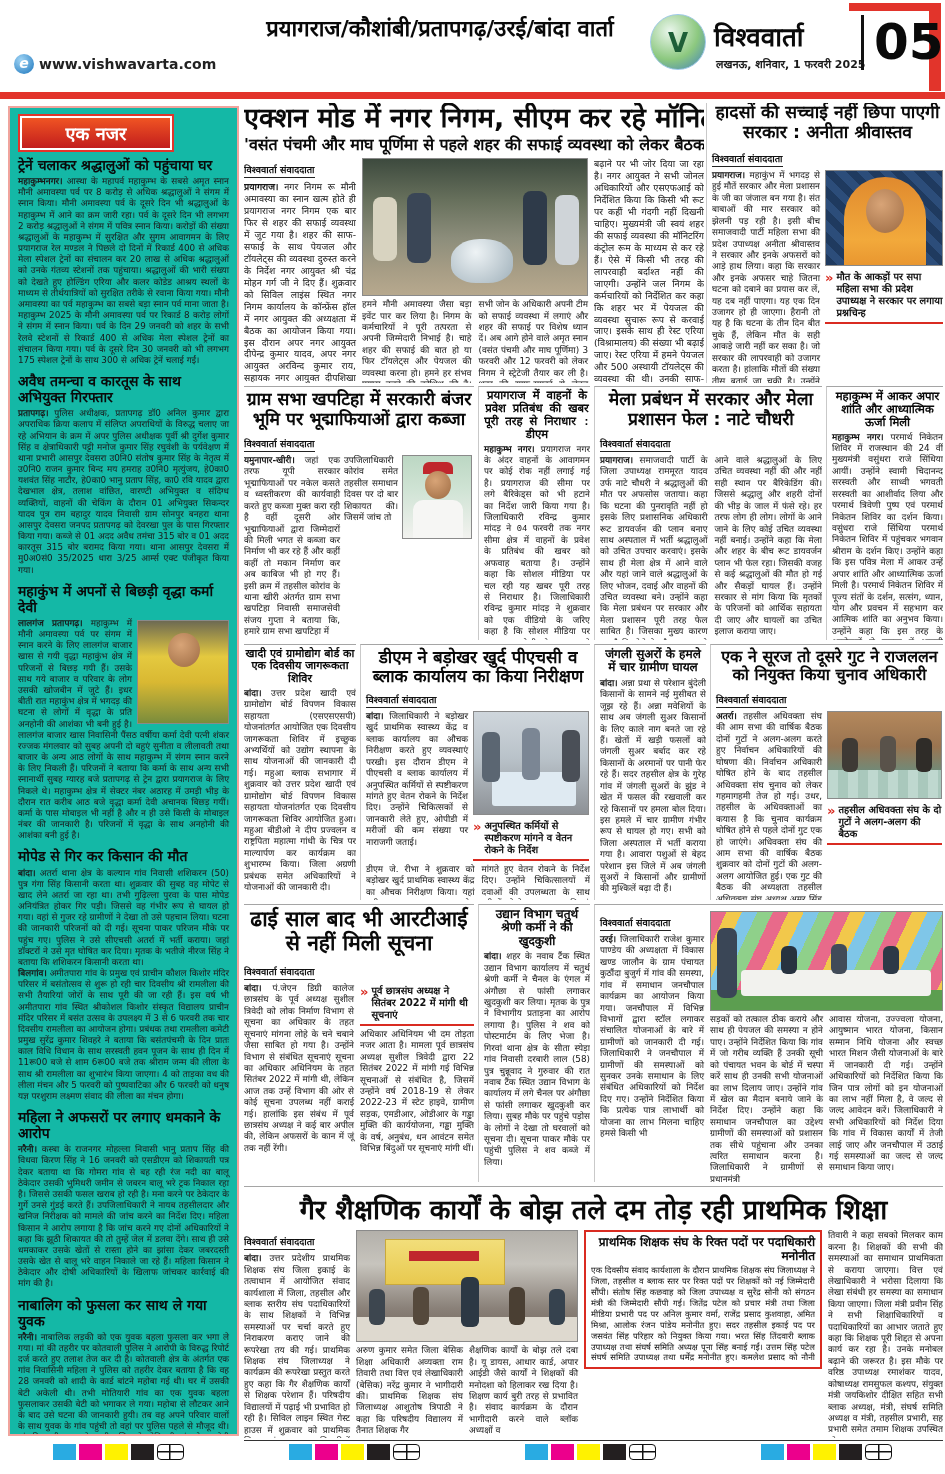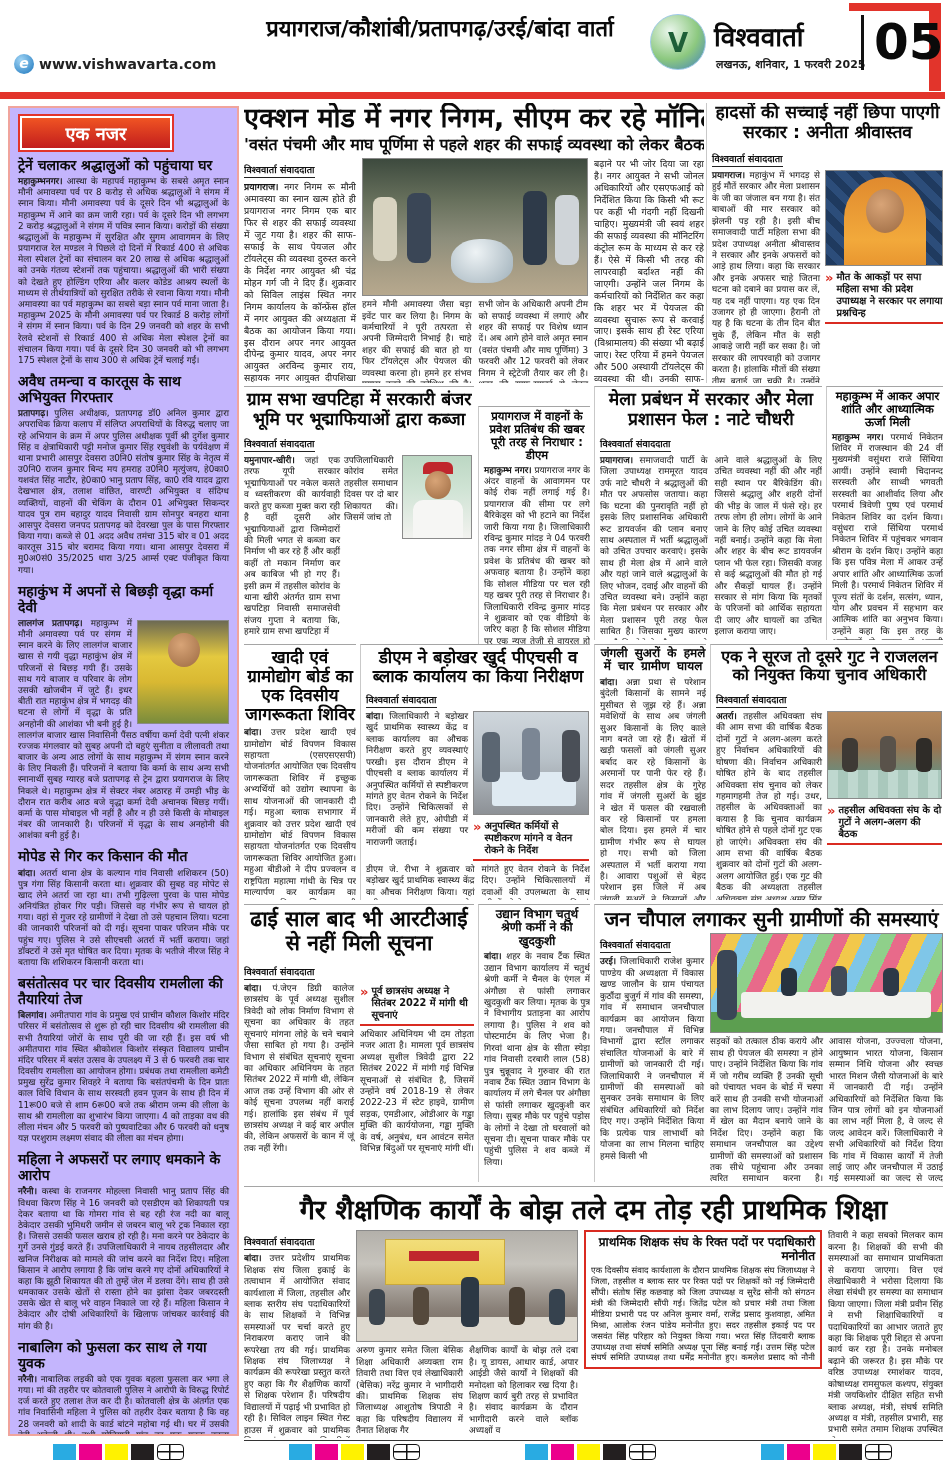--- a/index.html
+++ b/index.html
@@ -35,21 +35,21 @@
           border:1px solid #9fc9e8; color:#1e5e37; font-weight:800; font-size:26px;
           text-align:center; line-height:56px; }
   .mast { position:absolute; left:714px; top:18px; font-size:26px; font-weight:800; color:#0a0a0a; white-space:nowrap; }
   .hdate { position:absolute; left:716px; top:56px; font-size:11px; font-weight:700; color:#1a1a1a; white-space:nowrap; }
   .pagebox { position:absolute; right:4px; top:3px; width:92px; height:88px;
              border-top:8px solid #e2342b; border-right:12px solid #e2342b; }
   .pagenum { margin:4px 0 0 12px; border-left:3px solid #111; padding-left:10px;
              font-size:50px; font-weight:800; color:#0a0a0a; line-height:1.1; }
   
   .eknazar { position:absolute; left:8px; top:106px; width:231px; height:1330px;
-             border:2px solid #f0a49d; padding:5px 8px; overflow:hidden; background:#c4b5fd; }
+             border:2px solid #f0a49d; padding:5px 8px; overflow:hidden; background:#14b8a6; }
   .ektitle { width:152px; background:linear-gradient(180deg,#f05423,#c21d1d); color:#fff;
              font-size:18px; font-weight:800; text-align:center; padding:3px 0;
              border:2px solid #fff; outline:2px solid #e2342b; margin:3px 0 4px 2px; }
   .ekh { font-size:14px; font-weight:700; line-height:1.15; margin:7px 0 3px; color:#0a0a0a; }
   .ekb { font-size:8.8px; line-height:1.27; text-align:justify; color:#191919; }
   .ekphoto { float:right; width:92px; height:104px; margin:2px 0 3px 5px; border:1px solid #8a8a8a;
              background:linear-gradient(180deg,#6d6a52 0%,#e4c93f 35%,#d9b832 60%,#7a8c3c 100%); position:relative; }
   .face { position:absolute; border-radius:50%; background:radial-gradient(circle at 40% 35%,#d8a477,#9c6a42); }
   
   .stag { width:96px; background:#e2342b; color:#fff; font-weight:800; font-size:15px;
@@ -104,21 +104,20 @@
     </div>
     <p class="ekb"><span class="dl">लालगंज प्रतापगढ़।</span> <span>महाकुम्भ में मौनी अमावस्या पर्व पर संगम में स्नान करने के लिए लालगंज बाजार खास से गयी वृद्धा महाकुंभ क्षेत्र में परिजनों से बिछड़ गयी हैं। उसके साथ गये बाजार व परिवार के लोग उसकी खोजबीन में जुटे हैं। इधर बीती रात महाकुंभ क्षेत्र में भगदड़ की घटना से लोगों में वृद्धा के प्रति अनहोनी की आशंका भी बनी हुई है। लालगंज बाजार खास निवासिनी पैंसठ वर्षीया कर्मा देवी पत्नी शंकर रज्जक मंगलवार को सुबह अपनी दो बहुएं सुनीता व लीलावती तथा बाजार के अन्य आठ लोगों के साथ महाकुम्भ में संगम स्नान करने के लिए निकली हैं। परिजनों ने बताया कि कर्मा के साथ अन्य सभी स्नानार्थी सुबह ग्यारह बजे प्रतापगढ़ से ट्रेन द्वारा प्रयागराज के लिए निकले थे। महाकुम्भ क्षेत्र में सेक्टर नंबर अठारह में उमड़ी भीड़ के दौरान रात करीब आठ बजे वृद्धा कर्मा देवी अचानक बिछड़ गयीं। कर्मा के पास मोबाइल भी नहीं है और न ही उसे किसी के मोबाइल नंबर की जानकारी है। परिजनों में वृद्धा के साथ अनहोनी की आशंका बनी हुई है।</span></p>
   </div>
 
   <div>
     <div class="ekh">मोपेड से गिर कर किसान की मौत</div>
     <p class="ekb"><span class="dl">बांदा।</span> <span>अतर्रा थाना क्षेत्र के कल्यान गांव निवासी शशिकरन (50) पुत्र गंगा सिंह किसानी करता था। शुक्रवार की सुबह वह मोपेट से खाद लेने अतर्रा जा रहा था। तभी गुढ़िल्ला पुरवा के पास मोपेड अनियंत्रित होकर गिर पड़ी। जिससे वह गंभीर रूप से घायल हो गया। वहां से गुजर रहे ग्रामीणों ने देखा तो उसे पहचान लिया। घटना की जानकारी परिजनों को दी गई। सूचना पाकर परिजन मौके पर पहुंच गए। पुलिस ने उसे सीएचसी अतर्रा में भर्ती कराया। जहां डॉक्टरों ने उसे मृत घोषित कर दिया। मृतक के भतीजे नीरज सिंह ने बताया कि शशिकरन किसानी करता था।</span></p>
   </div>
 
   <div>
-    <div class="ekh">बसंतोत्सव पर चार दिवसीय रामलीला की तैयारियां तेज</div>
     <p class="ekb"><span class="dl">बिलगांव।</span> <span>अमीतपारा गांव के प्रमुख एवं प्राचीन कौशल किशोर मंदिर परिसर में बसंतोत्सव से शुरू हो रही चार दिवसीय श्री रामलीला की सभी तैयारियां जोरों के साथ पूरी की जा रही हैं। इस वर्ष भी अमीतपारा गांव स्थित श्रीकोशल किशोर संस्कृत विद्यालय प्राचीन मंदिर परिसर में बसंत उत्सव के उपलक्ष्य में 3 से 6 फरवरी तक चार दिवसीय रामलीला का आयोजन होगा। प्रबंधक तथा रामलीला कमेटी प्रमुख सुरेंद्र कुमार शिवहरे ने बताया कि बसंतपंचमी के दिन प्रातः काल विधि विधान के साथ सरस्वती हवन पूजन के साथ ही दिन में 11रू00 बजे से शाम 6रू00 बजे तक श्रीराम जन्म की लीला के साथ श्री रामलीला का शुभारंभ किया जाएगा। 4 को ताड़का वध की लीला मंचन और 5 फरवरी को पुष्पवाटिका और 6 फरवरी को धनुष यज्ञ परशुराम लक्ष्मण संवाद की लीला का मंचन होगा।</span></p>
   </div>
 
   <div>
     <div class="ekh">महिला ने अफसरों पर लगाए धमकाने के आरोप</div>
     <p class="ekb"><span class="dl">नरैनी।</span> <span>कस्बा के राजनगर मोहल्ला निवासी भानु प्रताप सिंह की विधवा किरण सिंह ने 16 जनवरी को एसडीएम को शिकायती पत्र देकर बताया था कि गोमरा गांव से बह रही रंज नदी का बालू ठेकेदार उसकी भुमिधरी जमीन से जबरन बालू भरे ट्रक निकाल रहा है। जिससे उसकी फसल खराब हो रही है। मना करने पर ठेकेदार के गुर्गे उनसे गुंडई करते हैं। उपजिलाधिकारी ने नायब तहसीलदार और खनिज निरीक्षक को मामले की जांच करने का निर्देश दिए। महिला किसान ने आरोप लगाया है कि जांच करने गए दोनों अधिकारियों ने कहा कि झूठी शिकायत की तो तुम्हें जेल में डलवा देंगे। साथ ही उसे धमकाकर उसके खेतों से रास्ता होने का झांसा देकर जबरदस्ती उसके खेत से बालू भरे वाहन निकाले जा रहे हैं। महिला किसान ने ठेकेदार और दोषी अधिकारियों के खिलाफ जांचकर कार्रवाई की मांग की है।</span></p>
   </div>
 
   <div>
     <div class="ekh">नाबालिग को फुसला कर साथ ले गया युवक</div>
@@ -187,38 +186,38 @@
         <span class="abs" style="left:20px;top:6px;width:30px;height:12px;border-radius:6px 6px 0 0;background:#c0272d;"></span>
         <span class="face" style="left:22px;top:15px;width:26px;height:28px;"></span>
         <span class="abs" style="left:10px;top:44px;width:50px;height:40px;border-radius:10px 10px 0 0;background:#f6f6f4;"></span>
       </div>
     </div>
   </div>
   
   
 </div>
 
-<div class="st ht vl" style="left:478px;top:406px;width:112px;height:254px;">
+<div class="st ht vl" style="left:478px;top:386px;width:112px;height:254px;font-family:Liberation Mono, monospace;">
   <div class="hx" style="font-size:11.5px;">प्रयागराज में वाहनों के प्रवेश प्रतिबंध की खबर पूरी तरह से निराधार : डीएम</div>
   <p class="bd sm" style="margin-top:3px;"><span class="dl">महाकुम्भ नगर।</span> <span>प्रयागराज नगर के अंदर वाहनों के आवागमन पर कोई रोक नहीं लगाई गई है। प्रयागराज की सीमा पर लगे बैरिकेड्स को भी हटाने का निर्देश जारी किया गया है। जिलाधिकारी रविन्द्र कुमार मांदड़ ने 04 फरवरी तक नगर सीमा क्षेत्र में वाहनों के प्रवेश के प्रतिबंध की खबर को अफवाह बताया है। उन्होंने कहा कि सोशल मीडिया पर चल रही यह खबर पूरी तरह से निराधार है। जिलाधिकारी रविन्द्र कुमार मांदड़ ने शुक्रवार को एक वीडियो के जरिए कहा है कि सोशल मीडिया पर एक न्यूज तेजी से वायरल हो रही है कि 04 फरवरी तक के लिए प्रयागराज में वाहनों का प्रवेश प्रतिबंधित रहेगा। यह खबर पूरी तरह से निराधार है। प्रयागराज कमिश्नरेट क्षेत्र में वाहनों का डायवर्जन स्कीम पिछले मौनी अमावस्या के प्रमुख स्नान को देखते हुए लगाई गई थी।</span></p>
 </div>
 
 <div class="st ht vl" style="left:594px;top:386px;width:228px;height:254px;">
   <div class="hx" style="font-size:17.5px;height:42px;">मेला प्रबंधन में सरकार और मेला प्रशासन फेल : नाटे चौधरी</div>
   <div class="by">विश्ववार्ता संवाददाता</div>
   <div class="bd sm c2"><span class="dl">प्रयागराज।</span> <span>समाजवादी पार्टी के जिला उपाध्यक्ष राममूरत यादव उर्फ नाटे चौधरी ने श्रद्धालुओं की मौत पर अफसोस जताया। कहा कि घटना की पुनरावृति नहीं हो इसके लिए प्रशासनिक अधिकारी रूट डायवर्जन की प्लान बनाए साथ अस्पताल में भर्ती श्रद्धालुओं को उचित उपचार करवाएं। इसके साथ ही मेला क्षेत्र में आने वाले और यहां जाने वाले श्रद्धालुओं के लिए भोजन, दवाई और वाहनों की उचित व्यवस्था बने। उन्होंने कहा कि मेला प्रबंधन पर सरकार और मेला प्रशासन पूरी तरह फेल साबित है। जिसका मुख्य कारण यह है कि मेले के दौरान बाहर से आने वाले श्रद्धालुओं के लिए उचित व्यवस्था नहीं की और नहीं सही स्थान पर बैरिकेडिंग की। जिससे श्रद्धालु और शहरी दोनों की भीड़ के जाल में फंसे रहे। हर तरफ लोग ही लोग। लोगों के आने जाने के लिए कोई उचित व्यवस्था नहीं बनाई। उन्होंने कहा कि मेला और शहर के बीच रूट डायवर्जन प्लान भी फेल रहा। जिसकी वजह से कई श्रद्धालुओं की मौत हो गई और सैकड़ों घायल हैं। उन्होंने सरकार से मांग किया कि मृतकों के परिजनों को आर्थिक सहायता दी जाए और घायलों का उचित इलाज कराया जाए।</span></div>
 </div>
 
 <div class="st ht vl" style="left:826px;top:386px;width:117px;height:254px;">
   <div class="hx" style="font-size:11.5px;">महाकुम्भ में आकर अपार शांति और आध्यात्मिक ऊर्जा मिली</div>
   <p class="bd sm" style="margin-top:3px;"><span class="dl">महाकुम्भ नगर।</span> <span>परमार्थ निकेतन शिविर में राजस्थान की 24 वीं मुख्यमंत्री वसुंधरा राजे सिंधिया आयीं। उन्होंने स्वामी चिदानन्द सरस्वती और साध्वी भगवती सरस्वती का आशीर्वाद लिया और परमार्थ त्रिवेणी पुष्प एवं परमार्थ निकेतन शिविर का दर्शन किया। वसुंधरा राजे सिंधिया परमार्थ निकेतन शिविर में पहुंचकर भगवान श्रीराम के दर्शन किए। उन्होंने कहा कि इस पवित्र मेला में आकर उन्हें अपार शांति और आध्यात्मिक ऊर्जा मिली है। परमार्थ निकेतन शिविर में पूज्य संतों के दर्शन, सत्संग, ध्यान, योग और प्रवचन में सहभाग कर आत्मिक शांति का अनुभव किया। उन्होंने कहा कि इस तरह के आयोजनों से समाज में आपसी भाईचारे और सहयोग की भावना को बढ़ावा मिलता है। स्वामी चिदानन्द सरस्वती ने कहा, महाकुम्भ मेला दुनिया का सबसे बड़ा धार्मिक और आध्यात्मिक आयोजन है, जिसमें लाखों लोग एकत्रित होते हैं और अपनी आत्मा की पवित्रता के लिए स्नान करते हैं।</span></p>
 </div>
 
 <div class="st ht" style="left:244px;top:644px;width:112px;height:256px;">
-  <div class="hx" style="font-size:17px;">खादी एवं ग्रामोद्योग बोर्ड का एक दिवसीय जागरूकता शिविर</div>
+  <div class="hx" style="font-size:11px;">खादी एवं ग्रामोद्योग बोर्ड का एक दिवसीय जागरूकता शिविर</div>
   <p class="bd sm" style="margin-top:3px;"><span class="dl">बांदा।</span> <span>उत्तर प्रदेश खादी एवं ग्रामोद्योग बोर्ड विपणन विकास सहायता (एसएसएसपी) योजनांतर्गत आयोजित एक दिवसीय जागरूकता शिविर में इच्छुक अभ्यर्थियों को उद्योग स्थापना के साथ योजनाओं की जानकारी दी गई। महुआ ब्लाक सभागार में शुक्रवार को उत्तर प्रदेश खादी एवं ग्रामोद्योग बोर्ड विपणन विकास सहायता योजनांतर्गत एक दिवसीय जागरूकता शिविर आयोजित हुआ। महुआ बीडीओ ने दीप प्रज्वलन व राष्ट्रपिता महात्मा गांधी के चित्र पर माल्यार्पण कर कार्यक्रम का शुभारम्भ किया। जिला अग्रणी प्रबंधक समेत अधिकारियों ने योजनाओं की जानकारी दी।</span></p>
 </div>
 
 <div class="st ht vl" style="left:360px;top:644px;width:230px;height:256px;">
   <div class="hx" style="font-size:17px;height:40px;">डीएम ने बड़ोखर खुर्द पीएचसी व ब्लाक कार्यालय का किया निरीक्षण</div>
   <div class="by">विश्ववार्ता संवाददाता</div>
   <div class="row" style="gap:5px;">
     <div style="width:102px;">
       <p class="bd sm"><span class="dl">बांदा।</span> <span>जिलाधिकारी ने बड़ोखर खुर्द प्राथमिक स्वास्थ्य केंद्र व ब्लाक कार्यालय का औचक निरीक्षण करते हुए व्यवस्थाएं परखी। इस दौरान डीएम ने पीएचसी व ब्लाक कार्यालय में अनुपस्थित कर्मियों से स्पष्टीकरण मांगते हुए वेतन रोकने के निर्देश दिए। उन्होंने चिकित्सकों से जानकारी लेते हुए, ओपीडी में मरीजों की कम संख्या पर नाराजगी जताई।</span></p>
     </div>
@@ -231,21 +230,21 @@
       </div>
       <div class="cap">
         <span class="kk">»</span>
         <span>अनुपस्थित कर्मियों से स्पष्टीकरण मांगने व वेतन रोकने के निर्देश</span>
       </div>
     </div>
   </div>
   <div class="bd sm c2" style="margin-top:3px;">डीएम जे. रीभा ने शुक्रवार को बड़ोखर खुर्द प्राथमिक स्वास्थ्य केंद्र का औचक निरीक्षण किया। यहां मनीष कुमार व एनएनएम समेत कई कर्मचारी अनुपस्थित मिले। अनुपस्थित कर्मियों का स्पष्टीकरण मांगते हुए वेतन रोकने के निर्देश दिए। उन्होंने चिकित्सालयों में दवाओं की उपलब्धता के साथ मरीजों को बेहतर स्वास्थ्य सुविधाएं देने के निर्देश दिए।</div>
 </div>
 
-<div class="st ht vl" style="left:594px;top:644px;width:112px;height:256px;font-family:Liberation Mono, monospace;">
+<div class="st ht vl" style="left:594px;top:644px;width:112px;height:256px;">
   <div class="hx" style="font-size:12px;">जंगली सुअरों के हमले में चार ग्रामीण घायल</div>
   <p class="bd sm" style="margin-top:3px;"><span class="dl">बांदा।</span> <span>अन्ना प्रथा से परेशान बुंदेली किसानों के सामने नई मुसीबत से जूझ रहे हैं। अन्ना मवेशियों के साथ अब जंगली सुअर किसानों के लिए काले नाग बनते जा रहे हैं। खेतों में खड़ी फसलों को जंगली सुअर बर्बाद कर रहे किसानों के अरमानों पर पानी फेर रहे हैं। सदर तहसील क्षेत्र के गुरेह गांव में जंगली सुअरों के झुंड ने खेत में फसल की रखवाली कर रहे किसानों पर हमला बोल दिया। इस हमले में चार ग्रामीण गंभीर रूप से घायल हो गए। सभी को जिला अस्पताल में भर्ती कराया गया है। आवारा पशुओं से बेहद परेशान इस जिले में अब जंगली सुअरों ने किसानों और ग्रामीणों की मुश्किलें बढ़ा दी हैं।</span></p>
 </div>
 
 <div class="st ht vl" style="left:710px;top:644px;width:233px;height:256px;">
   <div class="hx" style="font-size:16px;height:40px;">एक ने सूरज तो दूसरे गुट ने राजललन को नियुक्त किया चुनाव अधिकारी</div>
   <div class="by">विश्ववार्ता संवाददाता</div>
   <div class="row" style="gap:5px;">
     <div style="width:106px;">
       <p class="bd sm"><span class="dl">अतर्रा।</span> <span>तहसील अधिवक्ता संघ की आम सभा की वार्षिक बैठक दोनों गुटों ने अलग-अलग करते हुए निर्वाचन अधिकारियों की घोषणा की। निर्वाचन अधिकारी घोषित होने के बाद तहसील अधिवक्ता संघ चुनाव को लेकर गहमागहमी तेज हो गई। उधर, तहसील के अधिवक्ताओं का कयास है कि चुनाव कार्यक्रम घोषित होने से पहले दोनों गुट एक हो जाएंगे। अधिवक्ता संघ की आम सभा की वार्षिक बैठक शुक्रवार को दोनों गुटों की अलग-अलग आयोजित हुई। एक गुट की बैठक की अध्यक्षता तहसील अधिवक्ता संघ अध्यक्ष अमर सिंह राठौर ने की। महासचिव राजेंद्र वर्मा ने वार्षिक आमदनी और खर्च</span></p>
@@ -282,21 +281,20 @@
     </div>
   </div>
 </div>
 
 <div class="st ht vl" style="left:478px;top:904px;width:112px;height:278px;">
   <div class="hx" style="font-size:12px;">उद्यान विभाग चतुर्थ श्रेणी कर्मी ने की खुदकुशी</div>
   <p class="bd sm" style="margin-top:3px;"><span class="dl">बांदा।</span> <span>शहर के नवाब टैंक स्थित उद्यान विभाग कार्यालय में चतुर्थ श्रेणी कर्मी ने चैनल के एंगल में अंगौछा से फांसी लगाकर खुदकुशी कर लिया। मृतक के पुत्र ने विभागीय प्रताड़ना का आरोप लगाया है। पुलिस ने शव को पोस्टमार्टम के लिए भेजा है। गिरवां थाना क्षेत्र के सीता स्येड़ा गांव निवासी दरबारी लाल (58) पुत्र चुन्नूवाद ने गुरुवार की रात नवाब टैंक स्थित उद्यान विभाग के कार्यालय में लगे चैनल पर अंगौछा से फांसी लगाकर खुदकुशी कर लिया। सुबह मौके पर पहुंचे पड़ोस के लोगों ने देखा तो घरवालों को सूचना दी। सूचना पाकर मौके पर पहुंची पुलिस ने शव कब्जे में लिया।</span></p>
 </div>
 
 <div class="st ht vl" style="left:594px;top:904px;width:349px;height:278px;">
-  <div class="hx one" style="font-size:20px;">जन चौपाल लगाकर सुनी ग्रामीणों की समस्याएं</div>
   <div class="row" style="gap:6px;margin-top:3px;">
     <div style="width:104px;">
       <div class="by">विश्ववार्ता संवाददाता</div>
       <p class="bd sm"><span class="dl">उरई।</span> <span>जिलाधिकारी राजेश कुमार पाण्डेय की अध्यक्षता में विकास खण्ड जालौन के ग्राम पंचायत कुठौंदा बुजुर्ग में गांव की समस्या, गांव में समाधान जनचौपाल कार्यक्रम का आयोजन किया गया। जनचौपाल में विभिन्न विभागों द्वारा स्टॉल लगाकर संचालित योजनाओं के बारे में ग्रामीणों को जानकारी दी गई। जिलाधिकारी ने जनचौपाल में ग्रामीणों की समस्याओं को सुनकर उनके समाधान के लिए संबंधित अधिकारियों को निर्देश दिए गए। उन्होंने निर्देशित किया कि प्रत्येक पात्र लाभार्थी को योजना का लाभ मिलना चाहिए हमसे किसी भी</span></p>
     </div>
     <div style="flex:1;">
       <div class="ph" style="width:233px;height:100px;background:repeating-linear-gradient(115deg,#e86a8a 0 14px,#f2c84b 14px 28px,#7fc6e8 28px 42px,#8fd08a 42px 56px);">
         <span class="abs" style="left:0;bottom:0;width:233px;height:20px;background:#5c9e50;"></span>
         <span class="abs" style="left:30px;bottom:14px;width:190px;height:26px;border-radius:4px;background:#f2f2ee;"></span>
         <span class="abs" style="left:6px;top:16px;width:20px;height:70px;border-radius:7px;background:#3a4656;"></span>

